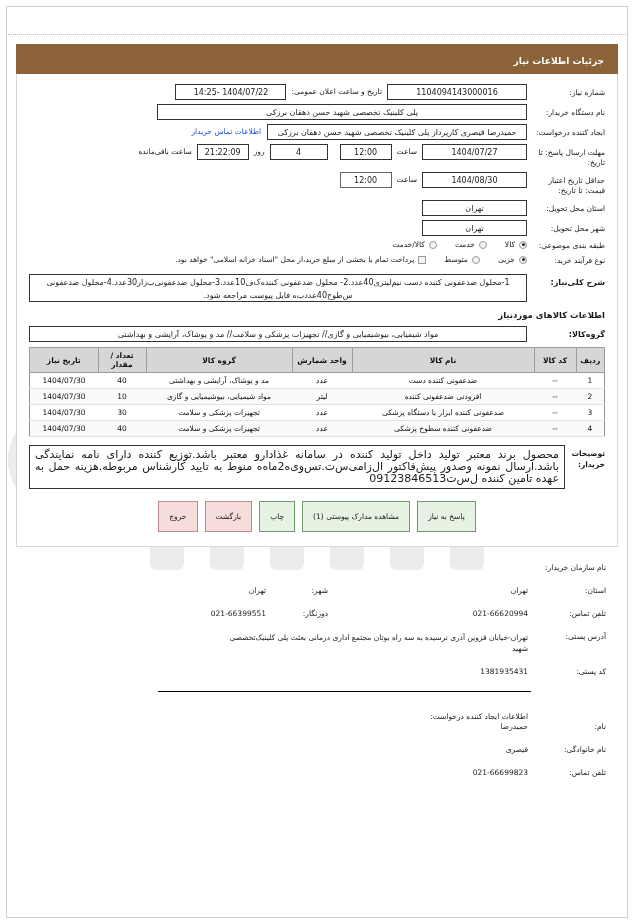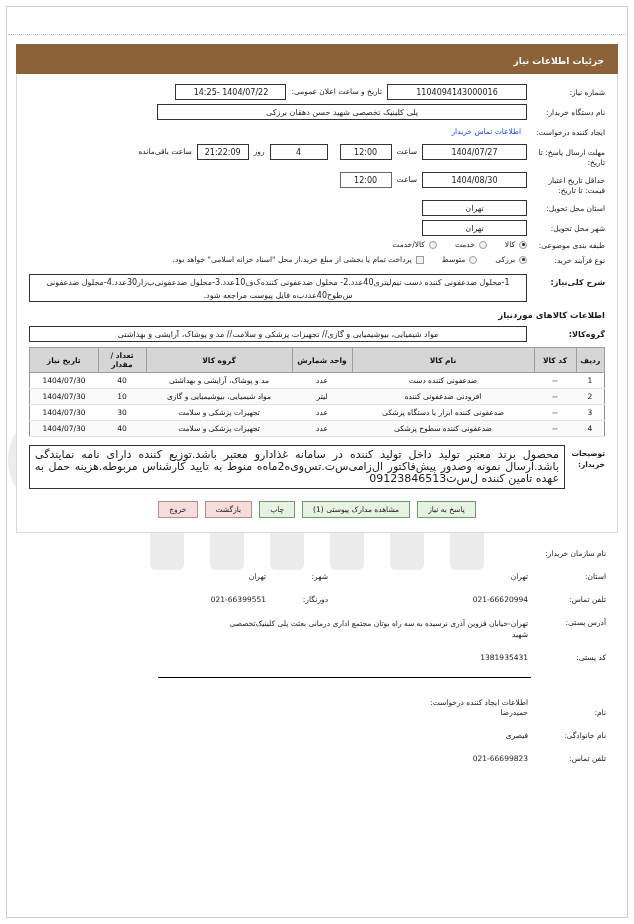--- a/index.html
+++ b/index.html
@@ -231,21 +231,21 @@
     display: flex;
     justify-content: center;
     align-items: center;
     gap: 7px;
     margin: 12px 0 6px 0;
   }
   .btn {
     border: 1px solid #6f9a6f;
     background: #e6f3e2;
     font-size: 7.5px;
-    padding: 3px 10px;
+    padding: 10px 10px;
     cursor: pointer;
     text-align: center;
     color: #1a1a1a;
     font-family: inherit;
     white-space: nowrap;
   }
   .btn.pink {
     background: #f7dcdc;
     border-color: #b98c8c;
   }
@@ -329,20 +329,21 @@
       <div class="fbox" style="width:111px;">1404/07/22 -14:25</div>
     </div>
 
     <div class="frow">
       <div class="flabel">نام دستگاه خریدار:</div>
       <div class="fbox" style="width:370px;">پلی  کلینیک  تخصصی شهید حسن دهقان  برزکی</div>
     </div>
 
     <div class="frow">
       <div class="flabel">ایجاد کننده درخواست:</div>
+      <div class="fbox" style="width:260px;">حمیدرضا  قیصری کارپرداز پلی  کلینیک  تخصصی شهید حسن دهقان برزکی</div>
       <a class="link">اطلاعات تماس خریدار</a>
     </div>
 
     <div class="frow">
       <div class="flabel">مهلت ارسال پاسخ: تا تاریخ:</div>
       <div class="fbox" style="width:105px;">1404/07/27</div>
       <div class="inline-lbl">ساعت</div>
       <div class="fbox" style="width:52px;">12:00</div>
       <div style="width:12px;"></div>
       <div class="fbox" style="width:58px;">4</div>
@@ -384,21 +385,21 @@
           <span>کالا/خدمت</span>
         </div>
       </div>
     </div>
 
     <div class="frow">
       <div class="flabel" style="padding-top:1px;">نوع فرآیند خرید:</div>
       <div class="radio-row" style="margin-top:0;">
         <div class="radio-opt">
           <span class="radio on"></span>
-          <span>برزکی</span>
+          <span>جزیی</span>
         </div>
         <div class="radio-opt">
           <span class="radio"></span>
           <span>متوسط</span>
         </div>
         <div class="radio-opt" style="margin-left:0;">
           <span class="chk"></span>
           <span>پرداخت تمام یا بخشی از مبلغ خرید،از محل "اسناد خزانه اسلامی" خواهد بود.</span>
         </div>
       </div>

